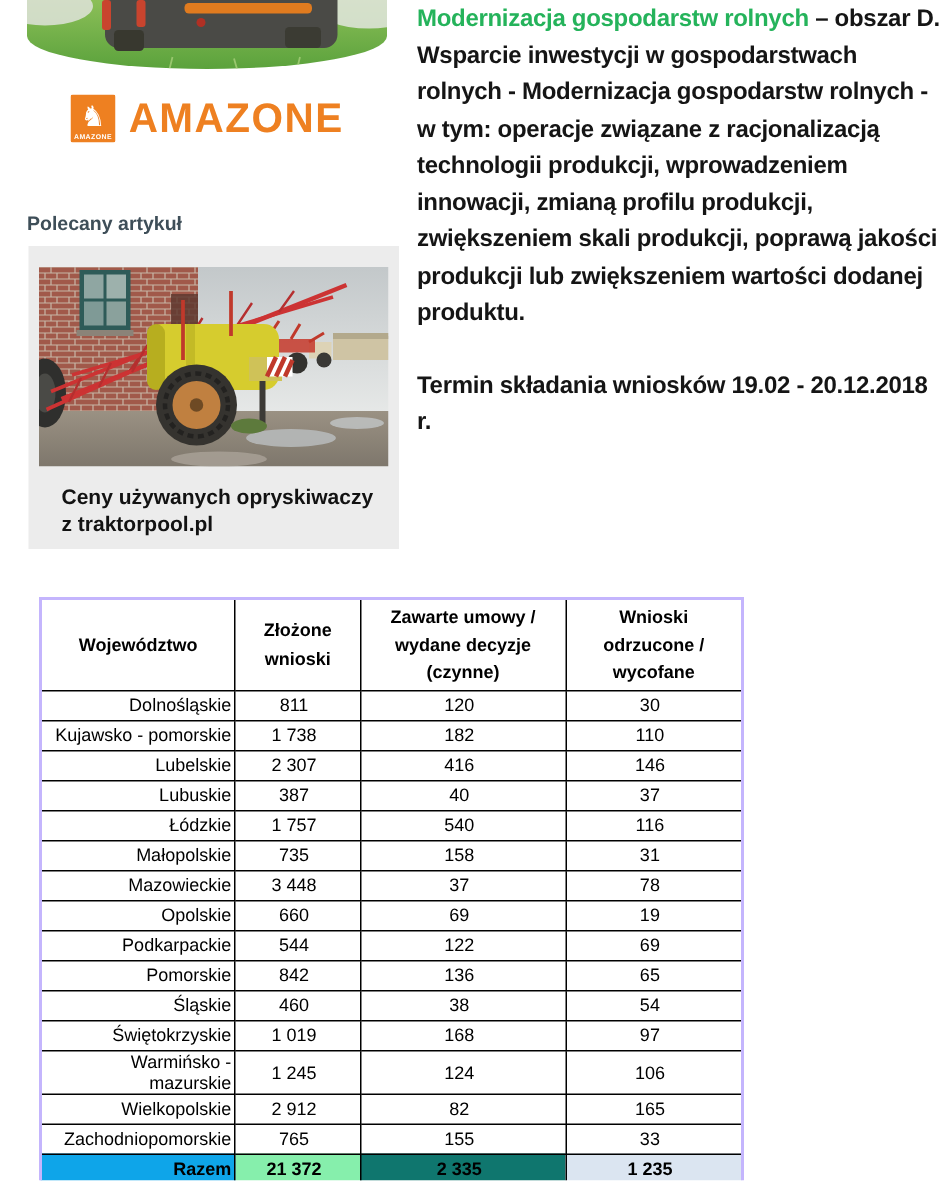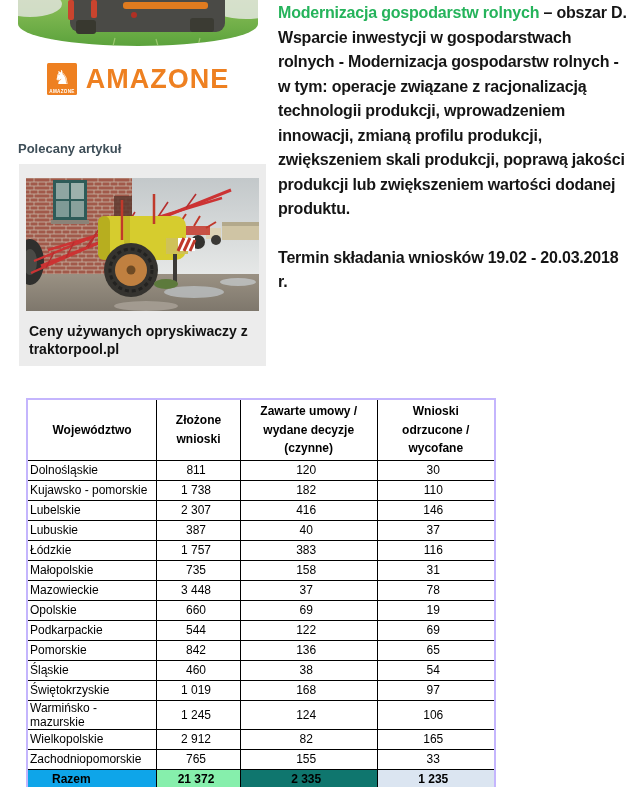--- a/index.html
+++ b/index.html
@@ -52,21 +52,21 @@
     left: 19px; top: 164px;
     width: 247px; height: 202px;
     background: #ececec;
   }
   .card-photo {
     display: block;
     margin: 14px auto 0 auto;
     width: 233px; height: 133px;
   }
   .card-caption {
-    margin: 11px 14px 0 10px;
+    margin: 11px 14px 0 22px;
     font-size: 14px;
     font-weight: bold;
     line-height: 1.3;
     color: #121212;
   }
 
   
   .article {
     position: absolute;
     left: 278px; top: 1px;
@@ -103,21 +103,21 @@
     line-height: 1.55;
     padding: 2px 4px;
     background: #ffffff;
   }
   table.stats td {
     height: 20px;
     padding: 0 9px 0 4px;
     vertical-align: middle;
     background: #ffffff;
   }
-  table.stats td.name { text-align: left; padding: 0 2px; }
+  table.stats td.name { text-align: right; padding: 0 2px; }
   table.stats td.num  { text-align: center; }
   table.stats tr.total td { font-weight: bold; }
 </style>
 </head>
 <body>
 
 <div class="page">
 
   <div class="top-photo">
     <svg width="240" height="46" viewBox="0 0 240 46">
@@ -219,21 +219,21 @@
       <rect x="147" y="76" width="4" height="28" fill="#3c3a36"></rect>
       <rect x="152" y="60" width="17" height="13" fill="#ffffff"></rect>
       <path d="M152 73 l6 -13 M158 73 l6 -13 M164 73 l5 -11" stroke="#c0392b" stroke-width="3" fill="none"></path>
       <ellipse cx="140" cy="106" rx="12" ry="5" fill="#5d7a3c"></ellipse>
     </svg>
     <div class="card-caption">Ceny używanych opryskiwaczy z traktorpool.pl</div>
   </div>
 
   <div class="article">
     <p><span style="color: rgb(37, 179, 91);">Modernizacja gospodarstw rolnych</span><span> – </span><span>obszar D. Wsparcie inwestycji w gospodarstwach rolnych - Modernizacja gospodarstw rolnych - w tym: operacje związane z racjonalizacją technologii produkcji, wprowadzeniem innowacji, zmianą profilu produkcji, zwiększeniem skali produkcji, poprawą jakości produkcji lub zwiększeniem wartości dodanej produktu.</span></p>
-    <p class="deadline">Termin składania wniosków 19.02 - 20.03.2018 r.</p>
+    <p class="deadline">Termin składania wniosków 19.02 - 20.12.2018 r.</p>
   </div>
 
   <div class="stats-table-wrap">
     <table class="stats">
       <colgroup>
         <col style="width:27.7%">
         <col style="width:17.9%">
         <col style="width:29.2%">
         <col style="width:25.2%">
       </colgroup>
@@ -266,21 +266,21 @@
           </tr>
           <tr>
             <td class="name">Lubuskie</td>
             <td class="num">387</td>
             <td class="num">40</td>
             <td class="num">37</td>
           </tr>
           <tr>
             <td class="name">Łódzkie</td>
             <td class="num">1 757</td>
-            <td class="num">383</td>
+            <td class="num">540</td>
             <td class="num">116</td>
           </tr>
           <tr>
             <td class="name">Małopolskie</td>
             <td class="num">735</td>
             <td class="num">158</td>
             <td class="num">31</td>
           </tr>
           <tr>
             <td class="name">Mazowieckie</td>

